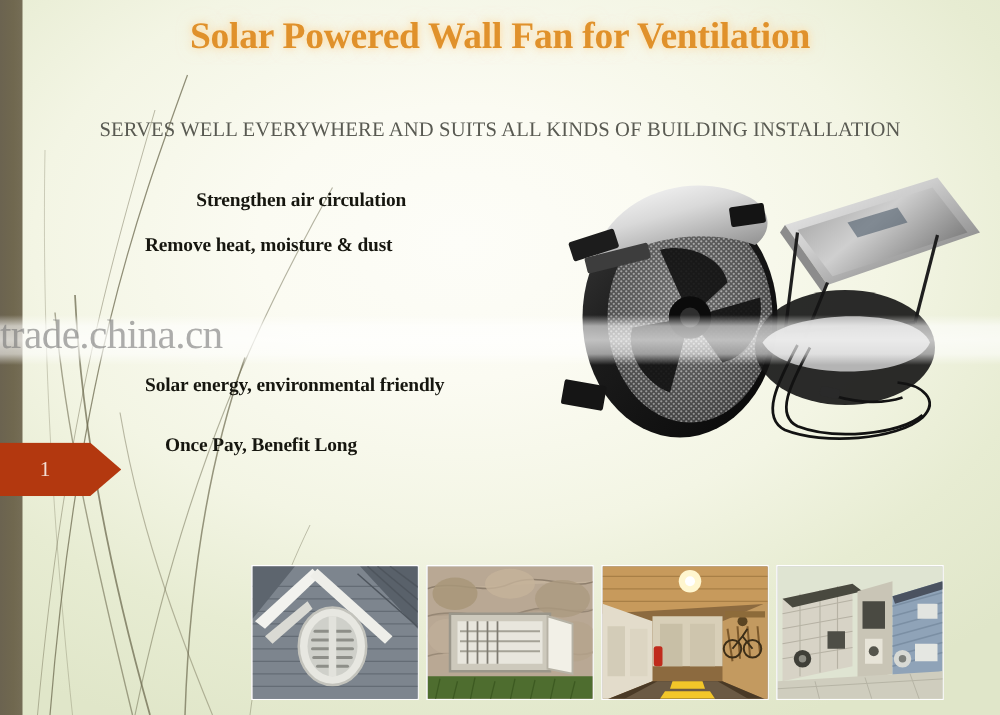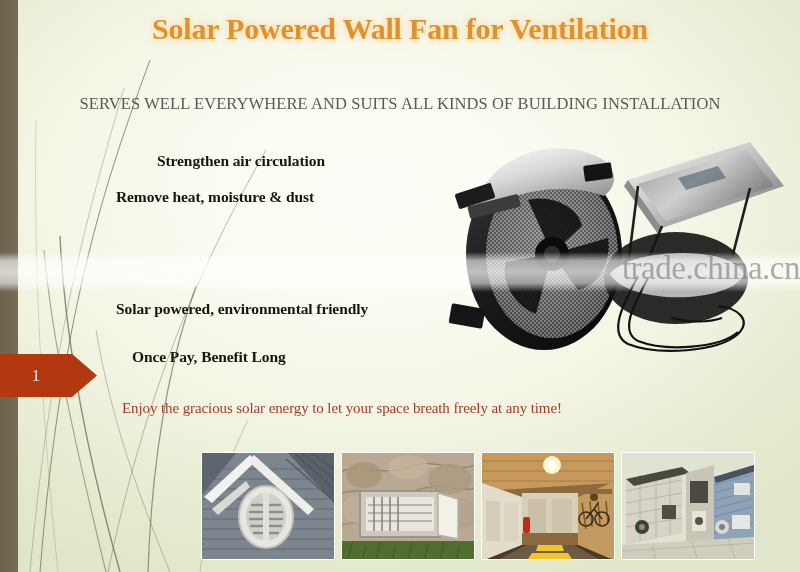--- a/index.html
+++ b/index.html
@@ -141,21 +141,21 @@
         rgba(255,255,255,0.72) 50%,
         rgba(255,255,255,0.58) 78%,
         rgba(255,255,255,0.0) 100%);
     pointer-events: none;
   }
   .watermark {
     position: absolute;
     left: 0;
     top: 250px;
     width: 800px;
-    text-align: right;
+    text-align: left;
     font-size: 33px;
     font-weight: normal;
     color: rgba(122, 122, 122, 0.62);
     letter-spacing: -0.5px;
     pointer-events: none;
   }
 
   
   .thumbs {
     position: absolute;
@@ -279,32 +279,31 @@
       <path d="M206 148 C190 178, 176 206, 196 216 C226 228, 286 224, 306 206 C320 192, 306 180, 286 178"></path>
       <path d="M216 150 C200 180, 188 204, 206 213 C234 224, 288 220, 306 204"></path>
       <path d="M228 186 C248 194, 272 196, 290 190"></path>
     </g>
     <rect x="224" y="182" width="16" height="8" rx="3" fill="#2a2a2a" transform="rotate(12 232 186)"></rect>
   </svg>
 
   <div class="bullets">
     <div class="bullet b0">Strengthen air circulation</div>
     <div class="bullet b1">Remove heat, moisture &amp; dust</div>
-    <div class="bullet b2">Solar powered, environmental friendly</div>
+    <div class="bullet b2">Solar energy, environmental friendly</div>
     <div class="bullet b3">Once Pay, Benefit Long</div>
   </div>
 
   <div class="wm-band"></div>
   <div class="watermark">trade.china.cn</div>
 
   <div class="num-banner">
     <span>1</span>
   </div>
 
-  <div class="tagline">Enjoy the gracious solar energy to let your space breath freely at any time!</div>
 
   <div class="thumbs">
 
     <div class="thumb">
       <svg width="134" height="108" viewBox="0 0 134 108">
         <rect width="134" height="108" fill="#6f7780"></rect>
         <g fill="#7d858e">
           <rect x="0" y="0" width="134" height="108"></rect>
         </g>
 

